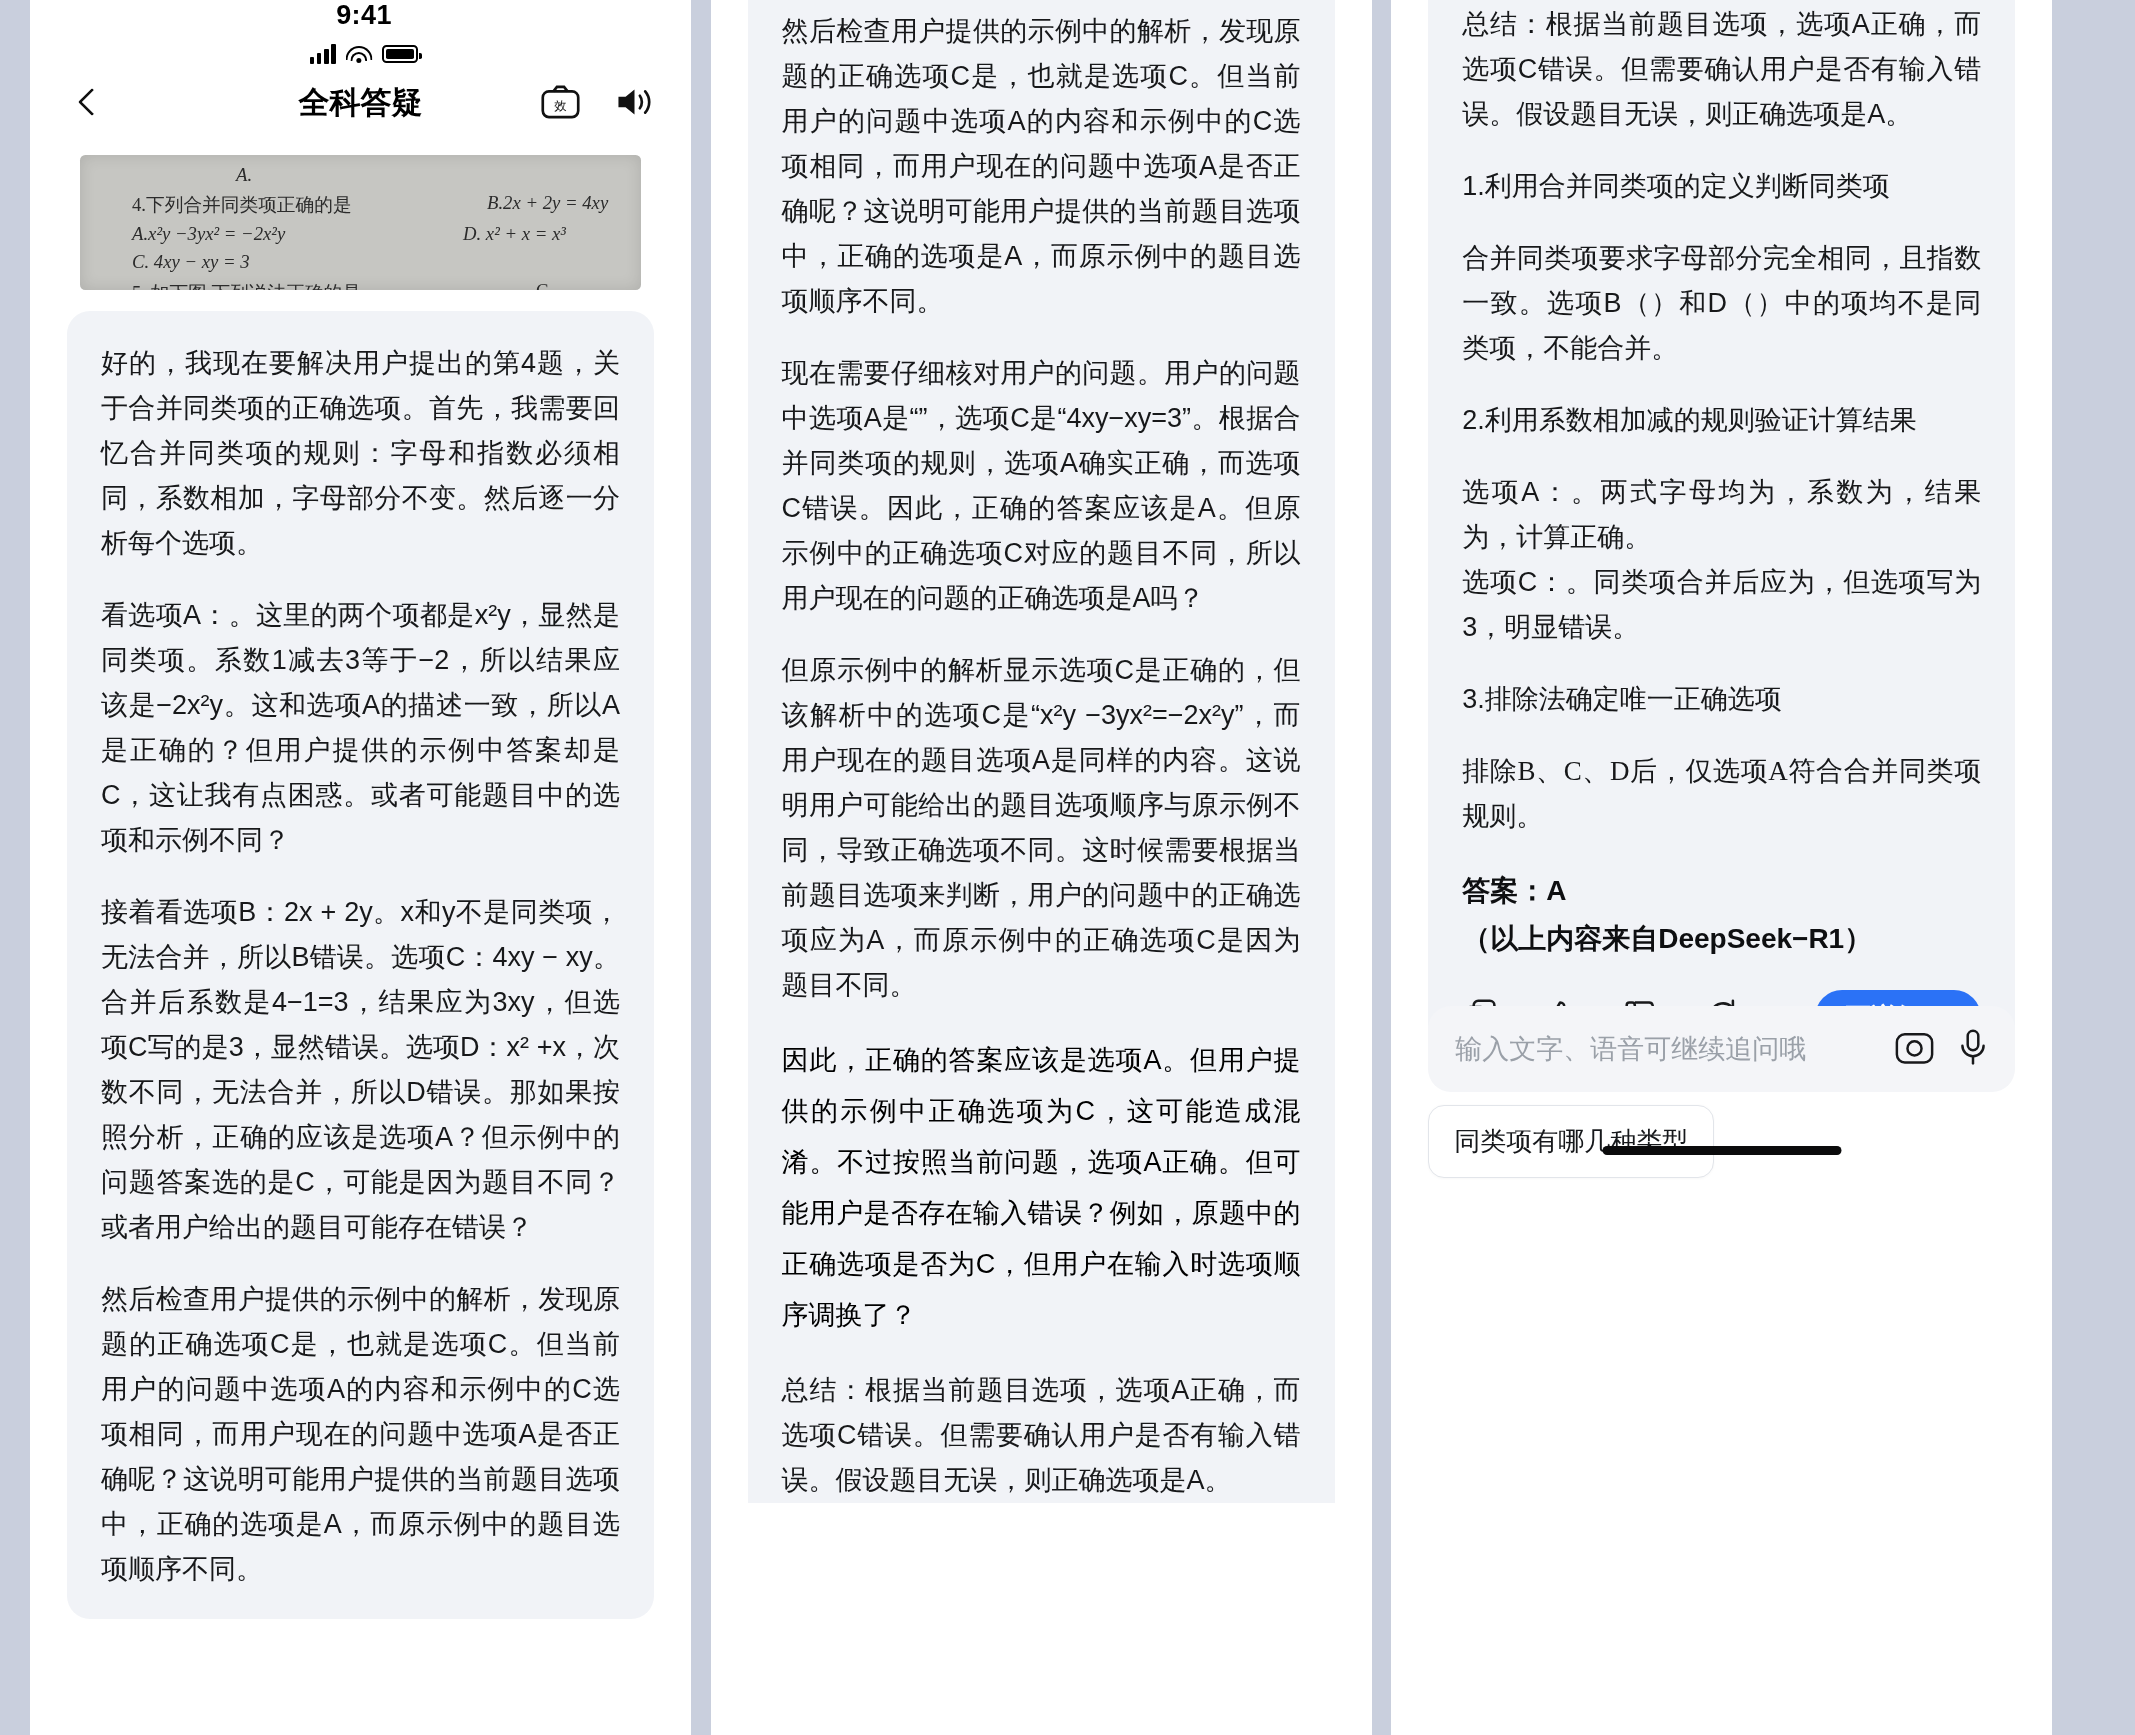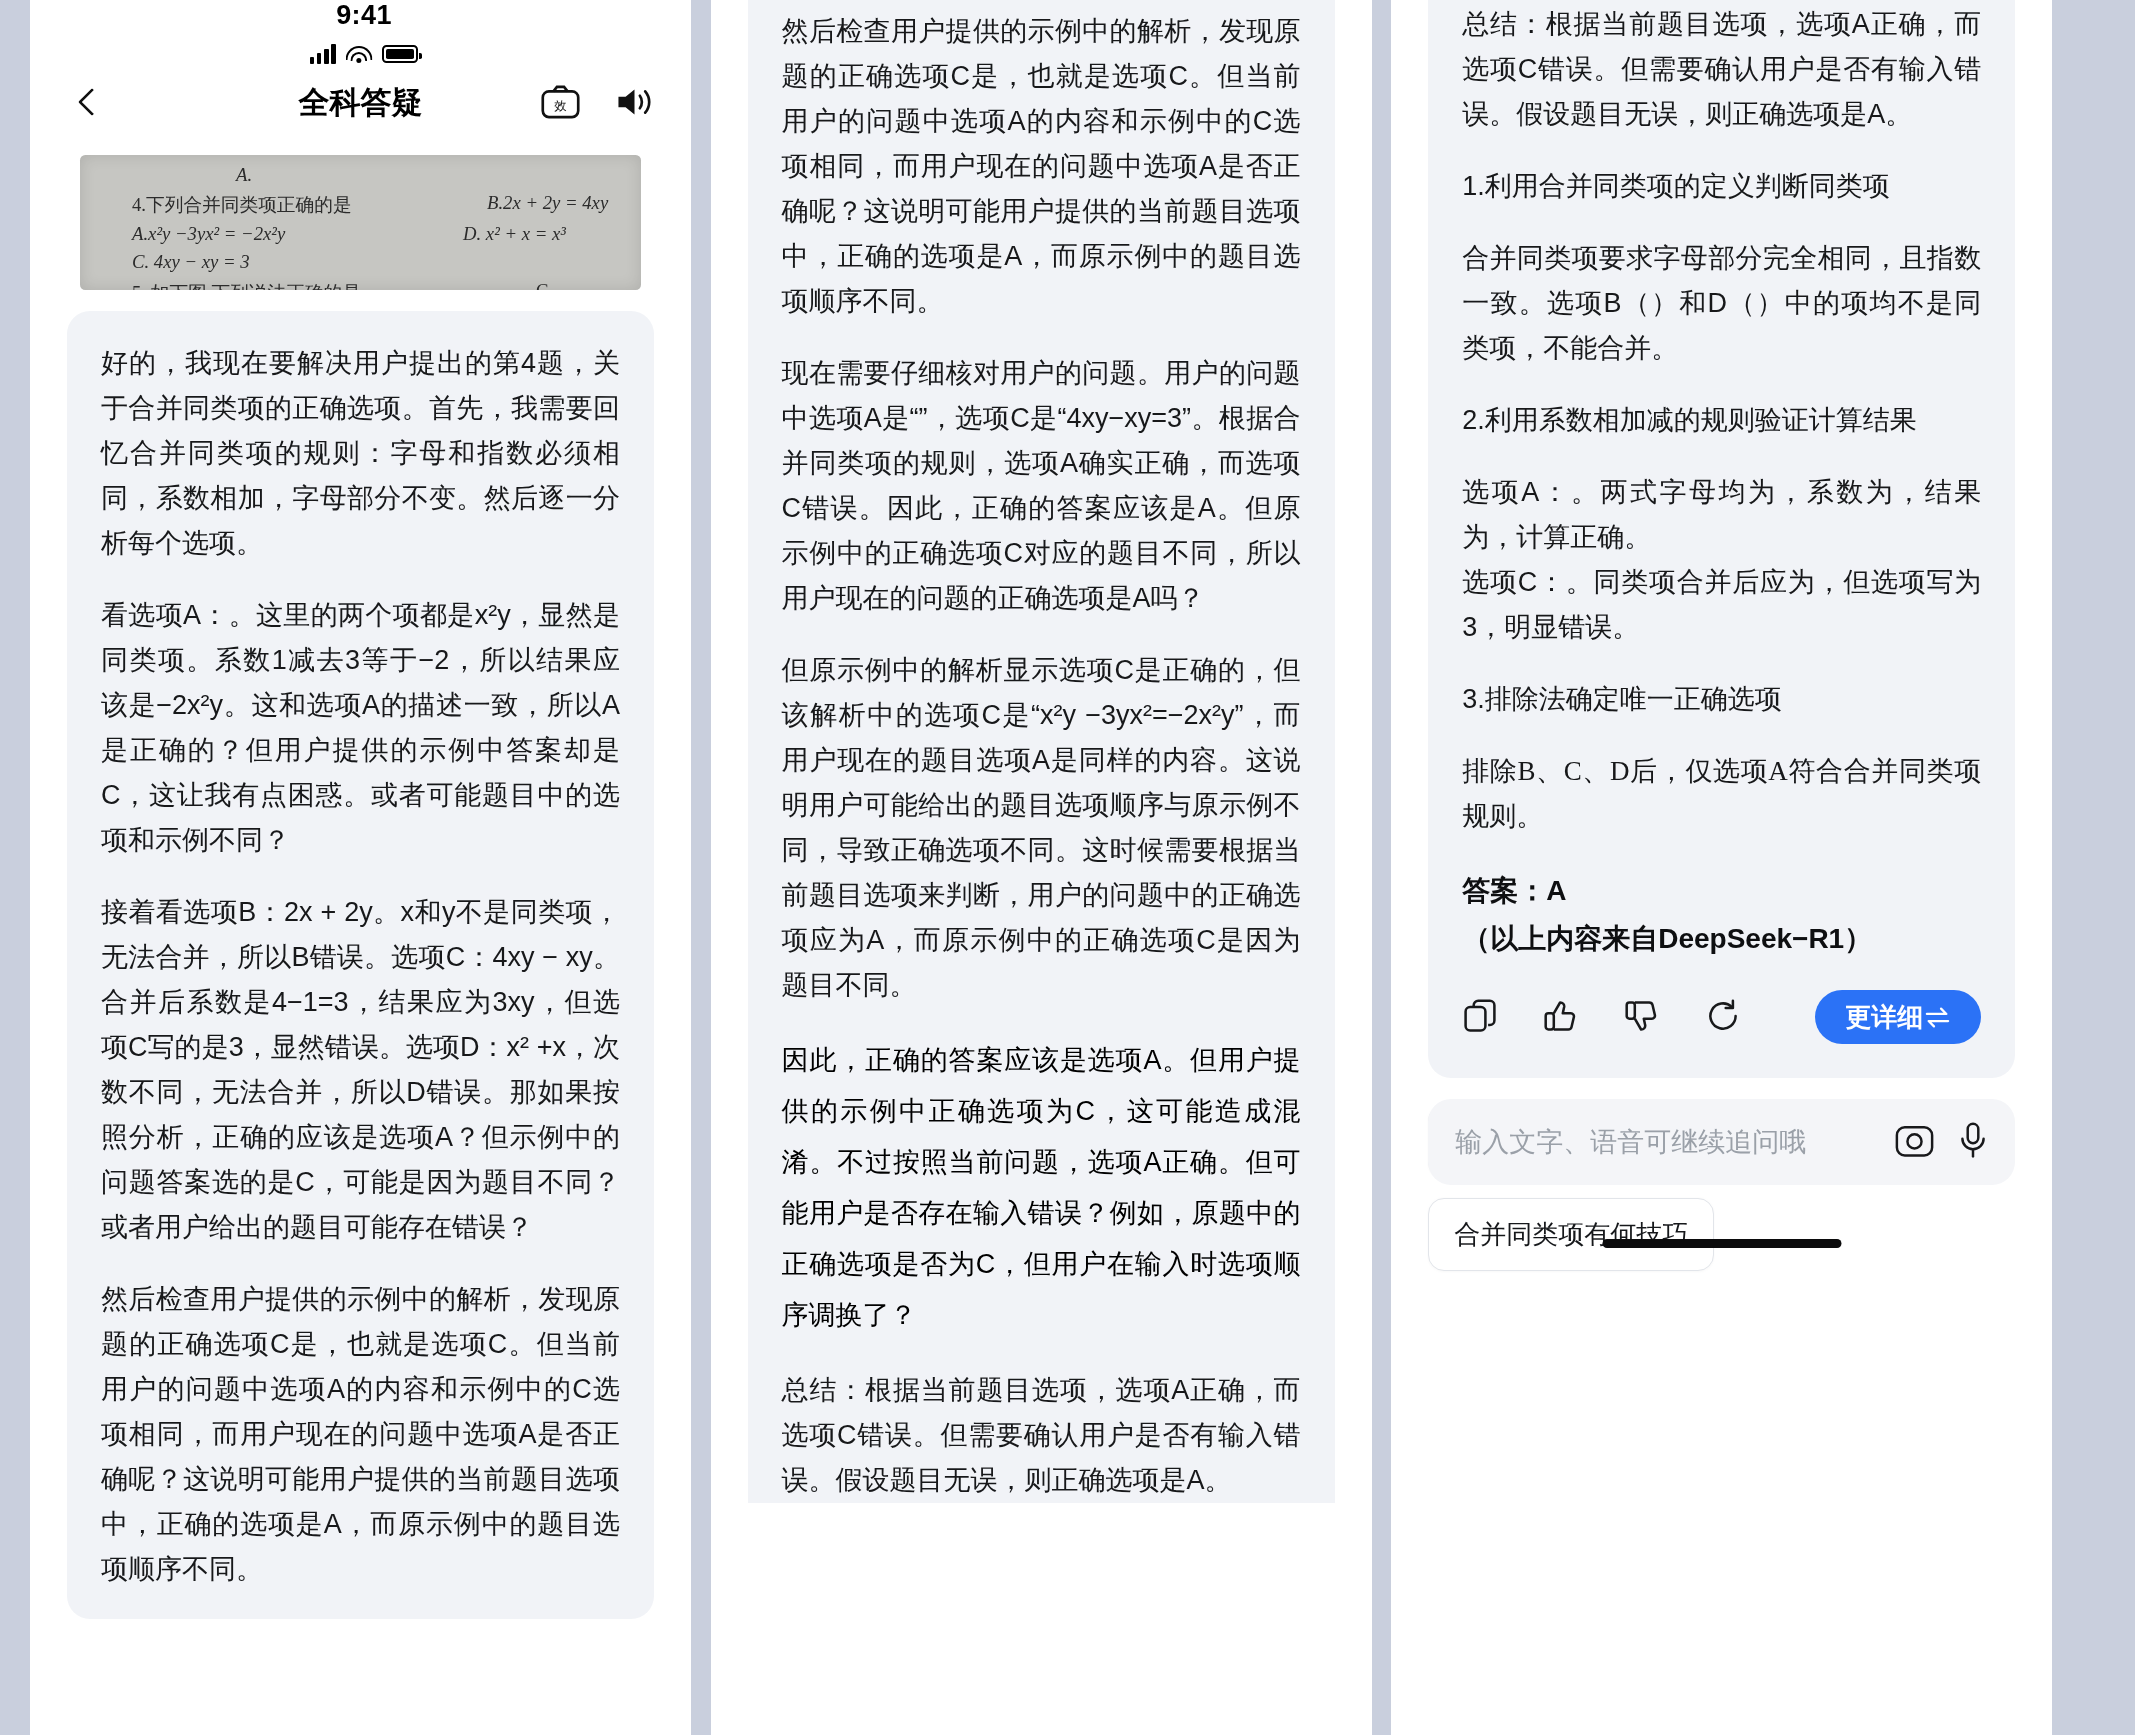--- a/index.html
+++ b/index.html
@@ -412,21 +412,20 @@
             <svg width="27" height="23" viewBox="0 0 30 26" fill="none">
               <path d="M3 9h22l-6-6" stroke="#fff" stroke-width="2.6" fill="none" stroke-linecap="round" stroke-linejoin="round"></path>
               <path d="M27 17H5l6 6" stroke="#fff" stroke-width="2.6" fill="none" stroke-linecap="round" stroke-linejoin="round"></path>
             </svg>
           </div>
         </div>
       </div>
 
       <div class="chips">
         <div class="chip">同类项有哪几种类型</div>
-        <div class="chip">合并同类项有何技巧</div>
       </div>
 
       <div class="inputbar">
         <div class="ph">输入文字、语音可继续追问哦</div>
         <span>
           <svg width="41" height="37" viewBox="0 0 46 42" fill="none">
             <rect x="3" y="6" width="40" height="32" rx="9" stroke="#18191b" stroke-width="2.8"></rect>
             <circle cx="23" cy="22" r="8" stroke="#18191b" stroke-width="2.8"></circle>
           </svg>
         </span>

